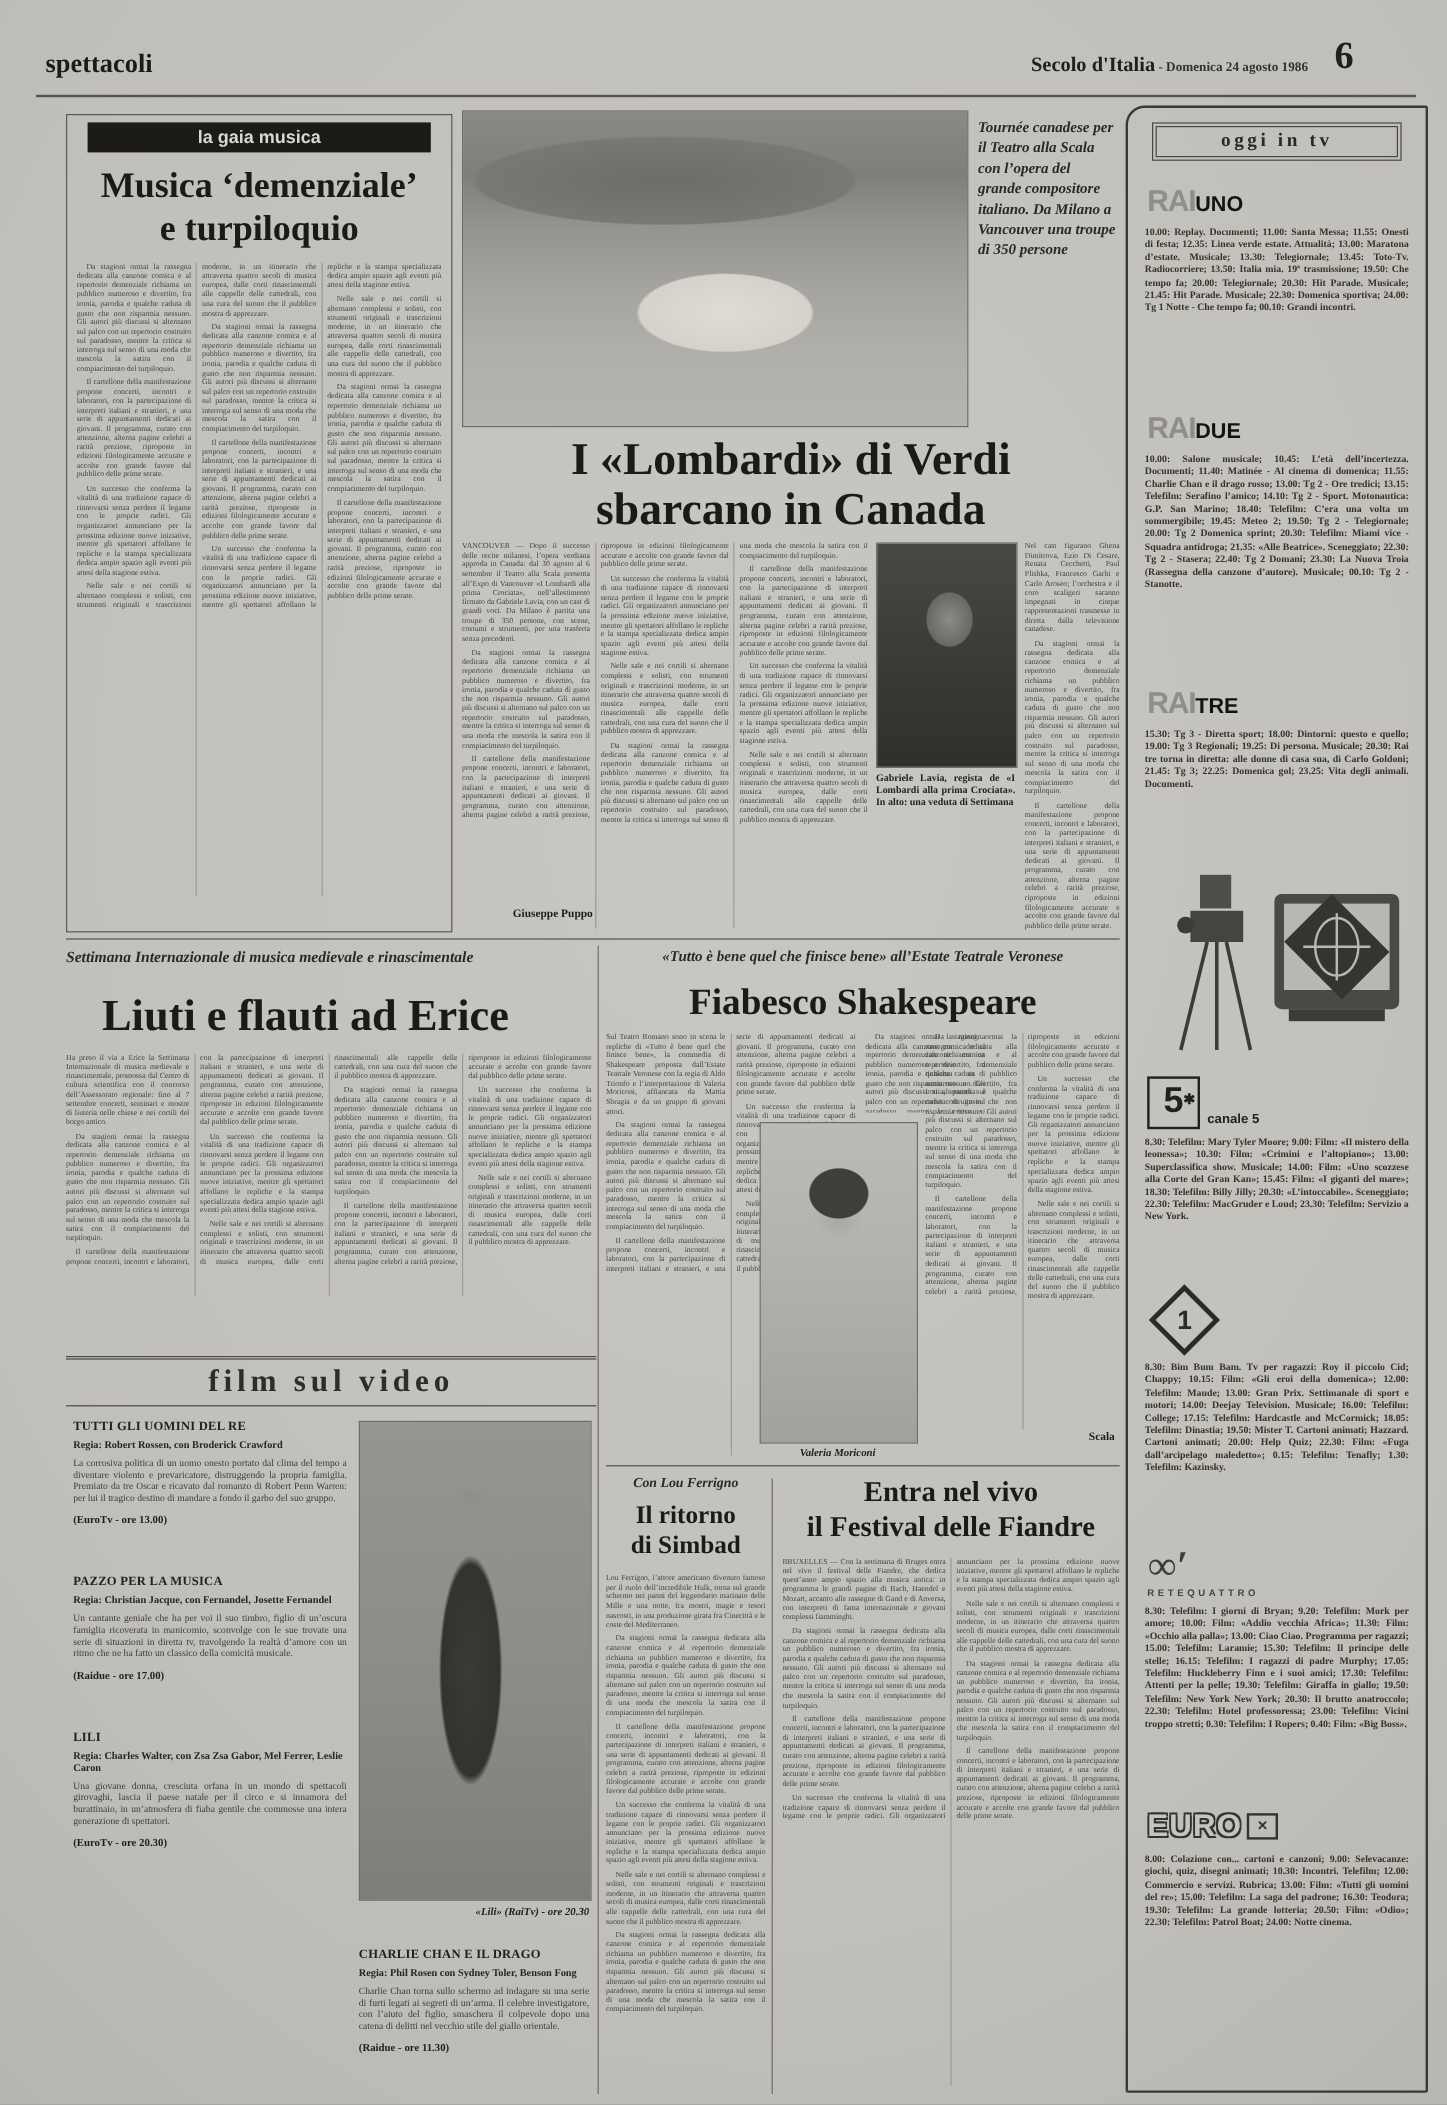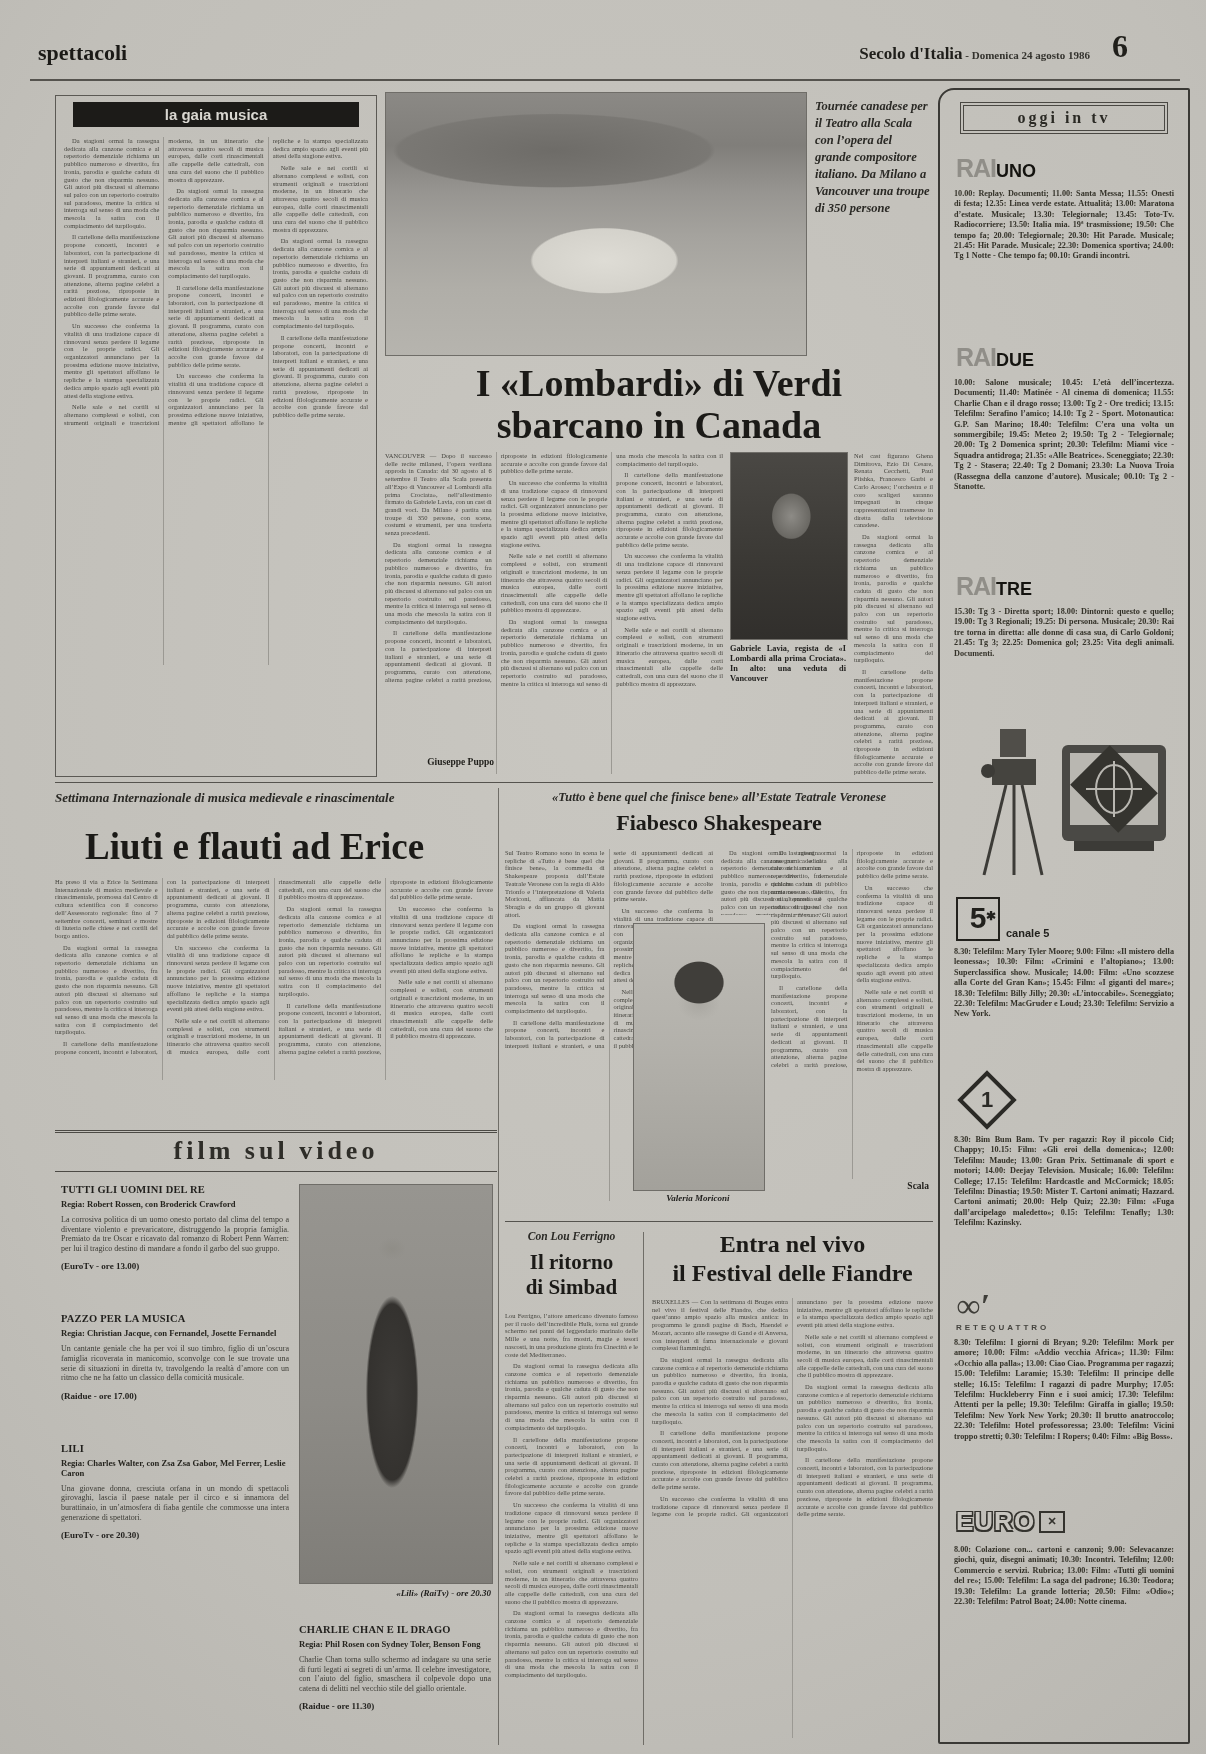--- a/index.html
+++ b/index.html
@@ -44,20 +44,24 @@
 
   <div class="abs ser ink" style="left:38px;top:40px;font-size:22px;">spettacoli</div>
   <div class="abs" style="left:700px;top:44px;width:390px;text-align:right;">
     <span class="ser" style="font-weight:700;font-size:17px;color:#201f1b;">Secolo d'Italia</span><span class="ser" style="font-weight:700;font-size:11px;color:#33322d;"> - Domenica 24 agosto 1986</span>
   </div>
   <div class="abs ser" style="left:1112px;top:28px;font-size:32px;color:#201f1b;">6</div>
   <div class="abs rule-h" style="left:30px;top:79px;width:1150px;border-top-width:2px;"></div>
 
   <div class="abs" style="left:55px;top:95px;width:322px;height:682px;border:1.5px solid #5b5954;padding:6px 8px;box-sizing:border-box;">
     <div class="sans" style="background:#1c1b18;color:#d9d7d1;font-weight:700;font-size:15px;text-align:center;height:25px;line-height:25px;width:286px;margin:0 auto;">la gaia musica</div>
+    <div class="headline ser" style="font-size:30px;line-height:36px;margin-top:10px;">
+      <div>Musica ‘demenziale’</div>
+      <div>e turpiloquio</div>
+    </div>
     <div class="greek cols c3" style="height:528px;margin-top:10px;">
         <p>Da stagioni ormai la rassegna dedicata alla canzone comica e al repertorio demenziale richiama un pubblico numeroso e divertito, fra ironia, parodia e qualche caduta di gusto che non risparmia nessuno. Gli autori più discussi si alternano sul palco con un repertorio costruito sul paradosso, mentre la critica si interroga sul senso di una moda che mescola la satira con il compiacimento del turpiloquio.</p>
         <p>Il cartellone della manifestazione propone concerti, incontri e laboratori, con la partecipazione di interpreti italiani e stranieri, e una serie di appuntamenti dedicati ai giovani. Il programma, curato con attenzione, alterna pagine celebri a rarità preziose, riproposte in edizioni filologicamente accurate e accolte con grande favore dal pubblico delle prime serate.</p>
         <p>Un successo che conferma la vitalità di una tradizione capace di rinnovarsi senza perdere il legame con le proprie radici. Gli organizzatori annunciano per la prossima edizione nuove iniziative, mentre gli spettatori affollano le repliche e la stampa specializzata dedica ampio spazio agli eventi più attesi della stagione estiva.</p>
         <p>Nelle sale e nei cortili si alternano complessi e solisti, con strumenti originali e trascrizioni moderne, in un itinerario che attraversa quattro secoli di musica europea, dalle corti rinascimentali alle cappelle delle cattedrali, con una cura del suono che il pubblico mostra di apprezzare.</p>
         <p>Da stagioni ormai la rassegna dedicata alla canzone comica e al repertorio demenziale richiama un pubblico numeroso e divertito, fra ironia, parodia e qualche caduta di gusto che non risparmia nessuno. Gli autori più discussi si alternano sul palco con un repertorio costruito sul paradosso, mentre la critica si interroga sul senso di una moda che mescola la satira con il compiacimento del turpiloquio.</p>
         <p>Il cartellone della manifestazione propone concerti, incontri e laboratori, con la partecipazione di interpreti italiani e stranieri, e una serie di appuntamenti dedicati ai giovani. Il programma, curato con attenzione, alterna pagine celebri a rarità preziose, riproposte in edizioni filologicamente accurate e accolte con grande favore dal pubblico delle prime serate.</p>
         <p>Un successo che conferma la vitalità di una tradizione capace di rinnovarsi senza perdere il legame con le proprie radici. Gli organizzatori annunciano per la prossima edizione nuove iniziative, mentre gli spettatori affollano le repliche e la stampa specializzata dedica ampio spazio agli eventi più attesi della stagione estiva.</p>
         <p>Nelle sale e nei cortili si alternano complessi e solisti, con strumenti originali e trascrizioni moderne, in un itinerario che attraversa quattro secoli di musica europea, dalle corti rinascimentali alle cappelle delle cattedrali, con una cura del suono che il pubblico mostra di apprezzare.</p>
         <p>Da stagioni ormai la rassegna dedicata alla canzone comica e al repertorio demenziale richiama un pubblico numeroso e divertito, fra ironia, parodia e qualche caduta di gusto che non risparmia nessuno. Gli autori più discussi si alternano sul palco con un repertorio costruito sul paradosso, mentre la critica si interroga sul senso di una moda che mescola la satira con il compiacimento del turpiloquio.</p>
@@ -84,21 +88,21 @@
       <p>Nelle sale e nei cortili si alternano complessi e solisti, con strumenti originali e trascrizioni moderne, in un itinerario che attraversa quattro secoli di musica europea, dalle corti rinascimentali alle cappelle delle cattedrali, con una cura del suono che il pubblico mostra di apprezzare.</p>
       <p>Da stagioni ormai la rassegna dedicata alla canzone comica e al repertorio demenziale richiama un pubblico numeroso e divertito, fra ironia, parodia e qualche caduta di gusto che non risparmia nessuno. Gli autori più discussi si alternano sul palco con un repertorio costruito sul paradosso, mentre la critica si interroga sul senso di una moda che mescola la satira con il compiacimento del turpiloquio.</p>
       <p>Il cartellone della manifestazione propone concerti, incontri e laboratori, con la partecipazione di interpreti italiani e stranieri, e una serie di appuntamenti dedicati ai giovani. Il programma, curato con attenzione, alterna pagine celebri a rarità preziose, riproposte in edizioni filologicamente accurate e accolte con grande favore dal pubblico delle prime serate.</p>
       <p>Un successo che conferma la vitalità di una tradizione capace di rinnovarsi senza perdere il legame con le proprie radici. Gli organizzatori annunciano per la prossima edizione nuove iniziative, mentre gli spettatori affollano le repliche e la stampa specializzata dedica ampio spazio agli eventi più attesi della stagione estiva.</p>
       <p>Nelle sale e nei cortili si alternano complessi e solisti, con strumenti originali e trascrizioni moderne, in un itinerario che attraversa quattro secoli di musica europea, dalle corti rinascimentali alle cappelle delle cattedrali, con una cura del suono che il pubblico mostra di apprezzare.</p>
     </div>
   <div class="abs" style="left:730px;top:452px;width:203px;height:325px;">
     <div class="photo abs" style="left:0;top:0;width:116px;height:186px;
          background:radial-gradient(ellipse 34px 40px at 52% 34%, #8d8b86 0%, #6a6863 55%, rgba(0,0,0,0) 58%),
          linear-gradient(180deg,#4a4844 0%,#3a3834 60%,#312f2c 100%);"></div>
-    <div class="abs capt" style="left:0;top:192px;width:116px;font-size:8.3px;line-height:10px;font-weight:700;text-align:justify;">Gabriele Lavia, regista de «I Lombardi alla prima Crociata». In alto: una veduta di Vancouver</div>
+    <div class="abs capt" style="left:0;top:192px;width:116px;font-size:8.3px;line-height:10px;font-weight:700;text-align:justify;">Gabriele Lavia, regista de «I Lombardi alla prima Crociata». In alto: una veduta di Settimana</div>
     <div class="abs greek" style="left:124px;top:0;width:79px;height:325px;">
       <p class="lead">Nel cast figurano Ghena Dimitrova, Ezio Di Cesare, Renata Cecchetti, Paul Plishka, Francesco Garbi e Carlo Aroseo; l’orchestra e il coro scaligeri saranno impegnati in cinque rappresentazioni trasmesse in diretta dalla televisione canadese.</p>
     <p>Da stagioni ormai la rassegna dedicata alla canzone comica e al repertorio demenziale richiama un pubblico numeroso e divertito, fra ironia, parodia e qualche caduta di gusto che non risparmia nessuno. Gli autori più discussi si alternano sul palco con un repertorio costruito sul paradosso, mentre la critica si interroga sul senso di una moda che mescola la satira con il compiacimento del turpiloquio.</p>
         <p>Il cartellone della manifestazione propone concerti, incontri e laboratori, con la partecipazione di interpreti italiani e stranieri, e una serie di appuntamenti dedicati ai giovani. Il programma, curato con attenzione, alterna pagine celebri a rarità preziose, riproposte in edizioni filologicamente accurate e accolte con grande favore dal pubblico delle prime serate.</p>
       </div>
   </div>
   <div class="abs ser byline" style="left:398px;top:757px;width:96px;text-align:right;font-size:9.5px;">Giuseppe Puppo</div>
 
   <div class="abs rule-h" style="left:55px;top:782px;width:878px;"></div>
   <div class="abs rule-v" style="left:498px;top:788px;height:957px;"></div>
@@ -114,21 +118,21 @@
         <p>Nelle sale e nei cortili si alternano complessi e solisti, con strumenti originali e trascrizioni moderne, in un itinerario che attraversa quattro secoli di musica europea, dalle corti rinascimentali alle cappelle delle cattedrali, con una cura del suono che il pubblico mostra di apprezzare.</p>
         <p>Da stagioni ormai la rassegna dedicata alla canzone comica e al repertorio demenziale richiama un pubblico numeroso e divertito, fra ironia, parodia e qualche caduta di gusto che non risparmia nessuno. Gli autori più discussi si alternano sul palco con un repertorio costruito sul paradosso, mentre la critica si interroga sul senso di una moda che mescola la satira con il compiacimento del turpiloquio.</p>
         <p>Il cartellone della manifestazione propone concerti, incontri e laboratori, con la partecipazione di interpreti italiani e stranieri, e una serie di appuntamenti dedicati ai giovani. Il programma, curato con attenzione, alterna pagine celebri a rarità preziose, riproposte in edizioni filologicamente accurate e accolte con grande favore dal pubblico delle prime serate.</p>
         <p>Un successo che conferma la vitalità di una tradizione capace di rinnovarsi senza perdere il legame con le proprie radici. Gli organizzatori annunciano per la prossima edizione nuove iniziative, mentre gli spettatori affollano le repliche e la stampa specializzata dedica ampio spazio agli eventi più attesi della stagione estiva.</p>
         <p>Nelle sale e nei cortili si alternano complessi e solisti, con strumenti originali e trascrizioni moderne, in un itinerario che attraversa quattro secoli di musica europea, dalle corti rinascimentali alle cappelle delle cattedrali, con una cura del suono che il pubblico mostra di apprezzare.</p>
       </div>
   </div>
 
   <div class="abs" style="left:505px;top:790px;width:428px;height:428px;">
     <div class="ser kicker" style="font-size:12.5px;text-align:center;">«Tutto è bene quel che finisce bene» all’Estate Teatrale Veronese</div>
-    <div class="headline ser" style="font-size:22px;line-height:36px;margin-top:0;">Fiabesco Shakespeare</div>
+    <div class="headline ser" style="font-size:31px;line-height:36px;margin-top:12px;">Fiabesco Shakespeare</div>
     <div style="position:relative;height:352px;margin-top:8px;">
       <div class="abs greek cols c2" style="left:0;top:0;width:208px;height:352px;">
         <p class="lead">Sul Teatro Romano sono in scena le repliche di «Tutto è bene quel che finisce bene», la commedia di Shakespeare proposta dall’Estate Teatrale Veronese con la regia di Aldo Trionfo e l’interpretazione di Valeria Moriconi, affiancata da Mattia Sbragia e da un gruppo di giovani attori.</p>
       <p>Da stagioni ormai la rassegna dedicata alla canzone comica e al repertorio demenziale richiama un pubblico numeroso e divertito, fra ironia, parodia e qualche caduta di gusto che non risparmia nessuno. Gli autori più discussi si alternano sul palco con un repertorio costruito sul paradosso, mentre la critica si interroga sul senso di una moda che mescola la satira con il compiacimento del turpiloquio.</p>
           <p>Il cartellone della manifestazione propone concerti, incontri e laboratori, con la partecipazione di interpreti italiani e stranieri, e una serie di appuntamenti dedicati ai giovani. Il programma, curato con attenzione, alterna pagine celebri a rarità preziose, riproposte in edizioni filologicamente accurate e accolte con grande favore dal pubblico delle prime serate.</p>
           <p>Un successo che conferma la vitalità di una tradizione capace di rinnovarsi senza perdere il legame con le proprie radici. Gli organizzatori annunciano per la prossima edizione nuove iniziative, mentre gli spettatori affollano le repliche e la stampa specializzata dedica ampio spazio agli eventi più attesi della stagione estiva.</p>
           <p>Nelle sale e nei cortili si alternano complessi e solisti, con strumenti originali e trascrizioni moderne, in un itinerario che attraversa quattro secoli di musica europea, dalle corti rinascimentali alle cappelle delle cattedrali, con una cura del suono che il pubblico mostra di apprezzare.</p>
         </div>
       <div class="abs greek" style="left:216px;top:0;width:100px;height:66px;">
           <p>Da stagioni ormai la rassegna dedicata alla canzone comica e al repertorio demenziale richiama un pubblico numeroso e divertito, fra ironia, parodia e qualche caduta di gusto che non risparmia nessuno. Gli autori più discussi si alternano sul palco con un repertorio costruito sul paradosso, mentre la critica si interroga sul senso di una moda che mescola la satira con il compiacimento del turpiloquio.</p>

